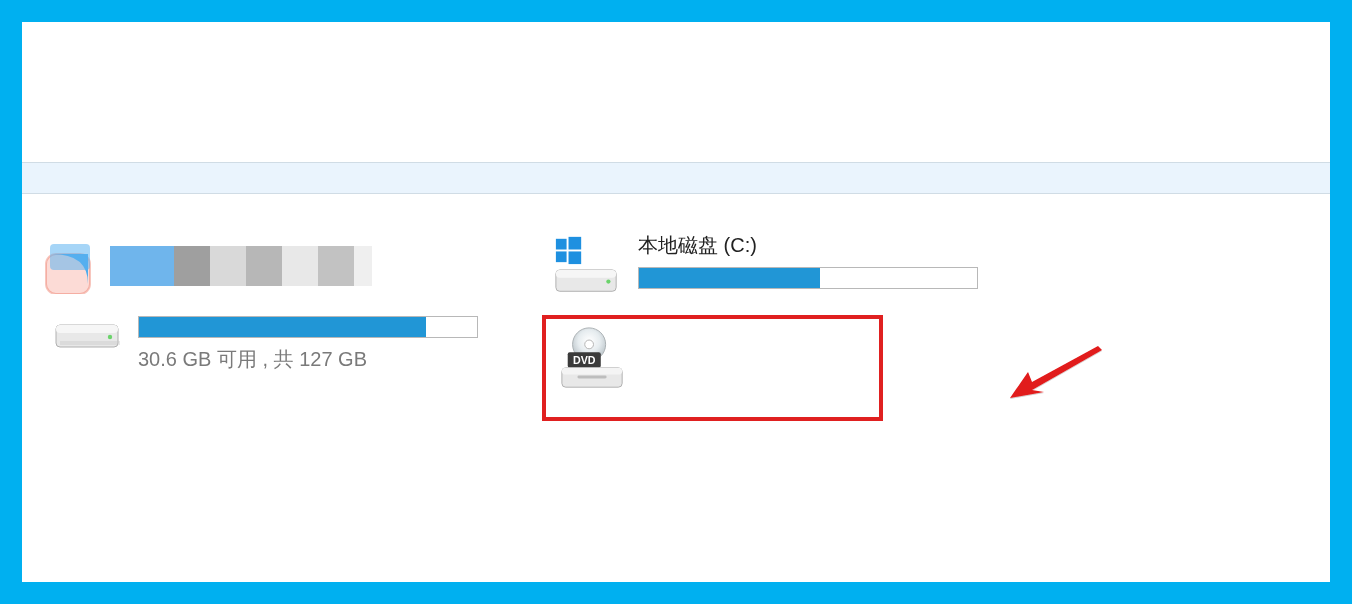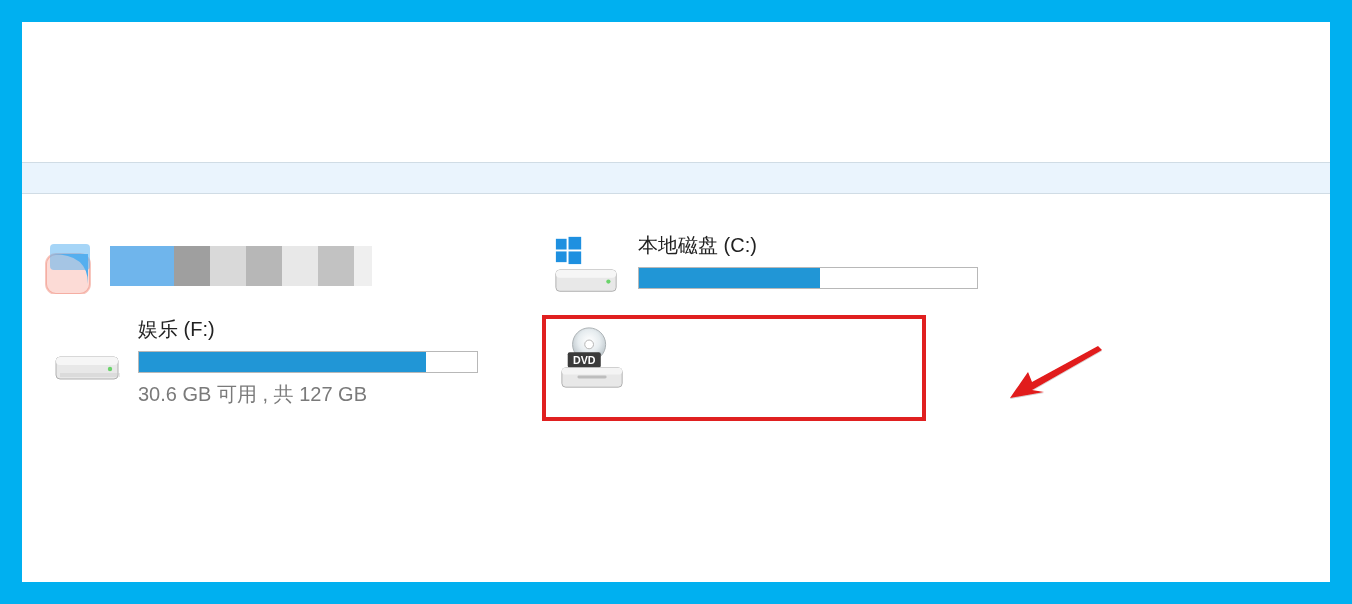--- a/index.html
+++ b/index.html
@@ -69,21 +69,21 @@
       height: 100%;
       background: #2196d6;
     }
     .drive-sub {
       font-size: 20px;
       color: #7a7a7a;
     }
     .highlight-box {
       border: 4px solid #e02020;
       padding: 10px 12px 28px 12px;
-      width: 384px;
+      width: 341px;
     }
     .blurred-item {
       display: flex;
       align-items: center;
       gap: 0;
       width: 460px;
       margin-bottom: 12px;
     }
     .blurred-icon {
       width: 72px;
@@ -145,21 +145,20 @@
         <div class="drive-item">
           <div class="drive-icon" style="align-self:flex-end; padding-bottom:22px;">
             <svg width="66" height="36" viewBox="0 0 66 36">
               <rect x="2" y="8" width="62" height="22" rx="4" fill="#e8e8e8" stroke="#b0b0b0"></rect>
               <rect x="2" y="8" width="62" height="8" rx="4" fill="#f6f6f6"></rect>
               <rect x="6" y="24" width="62" height="4" fill="#c8c8c8" opacity="0.4"></rect>
               <circle cx="56" cy="20" r="2.2" fill="#6bd36b"></circle>
             </svg>
           </div>
           <div class="drive-info">
-            <div class="drive-title">娱乐 (F:)</div>
             <div class="progress">
               <div class="progress-fill" id="fill-f" style="width: 85%;"></div>
             </div>
             <div class="drive-sub">30.6 GB 可用 , 共 127 GB</div>
           </div>
         </div>
       </div>
 
       <div class="col">
 

